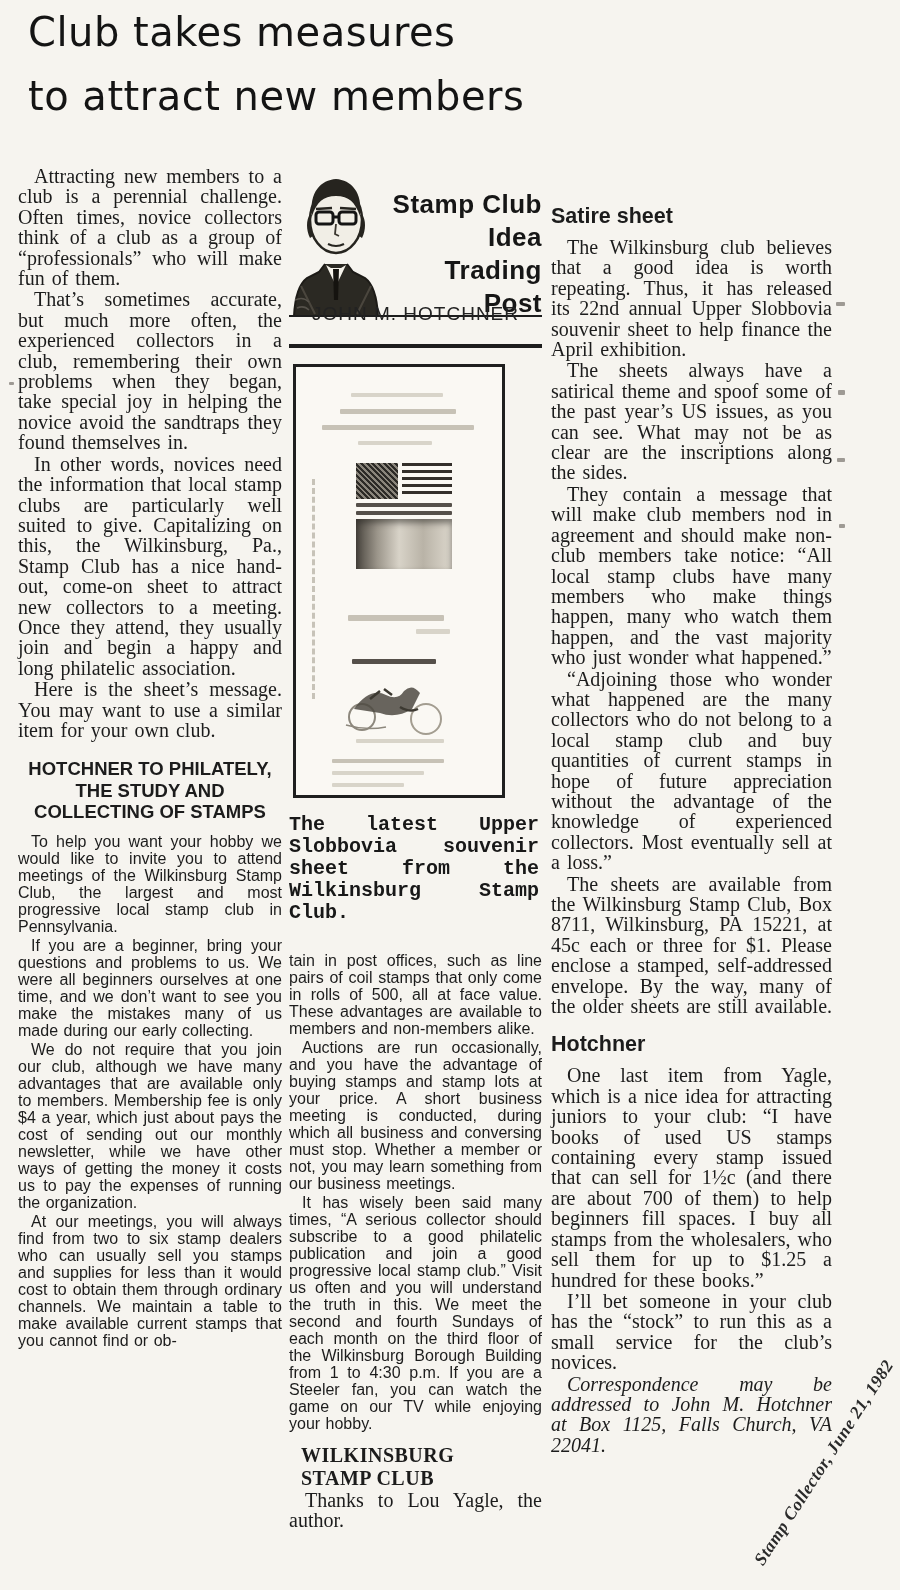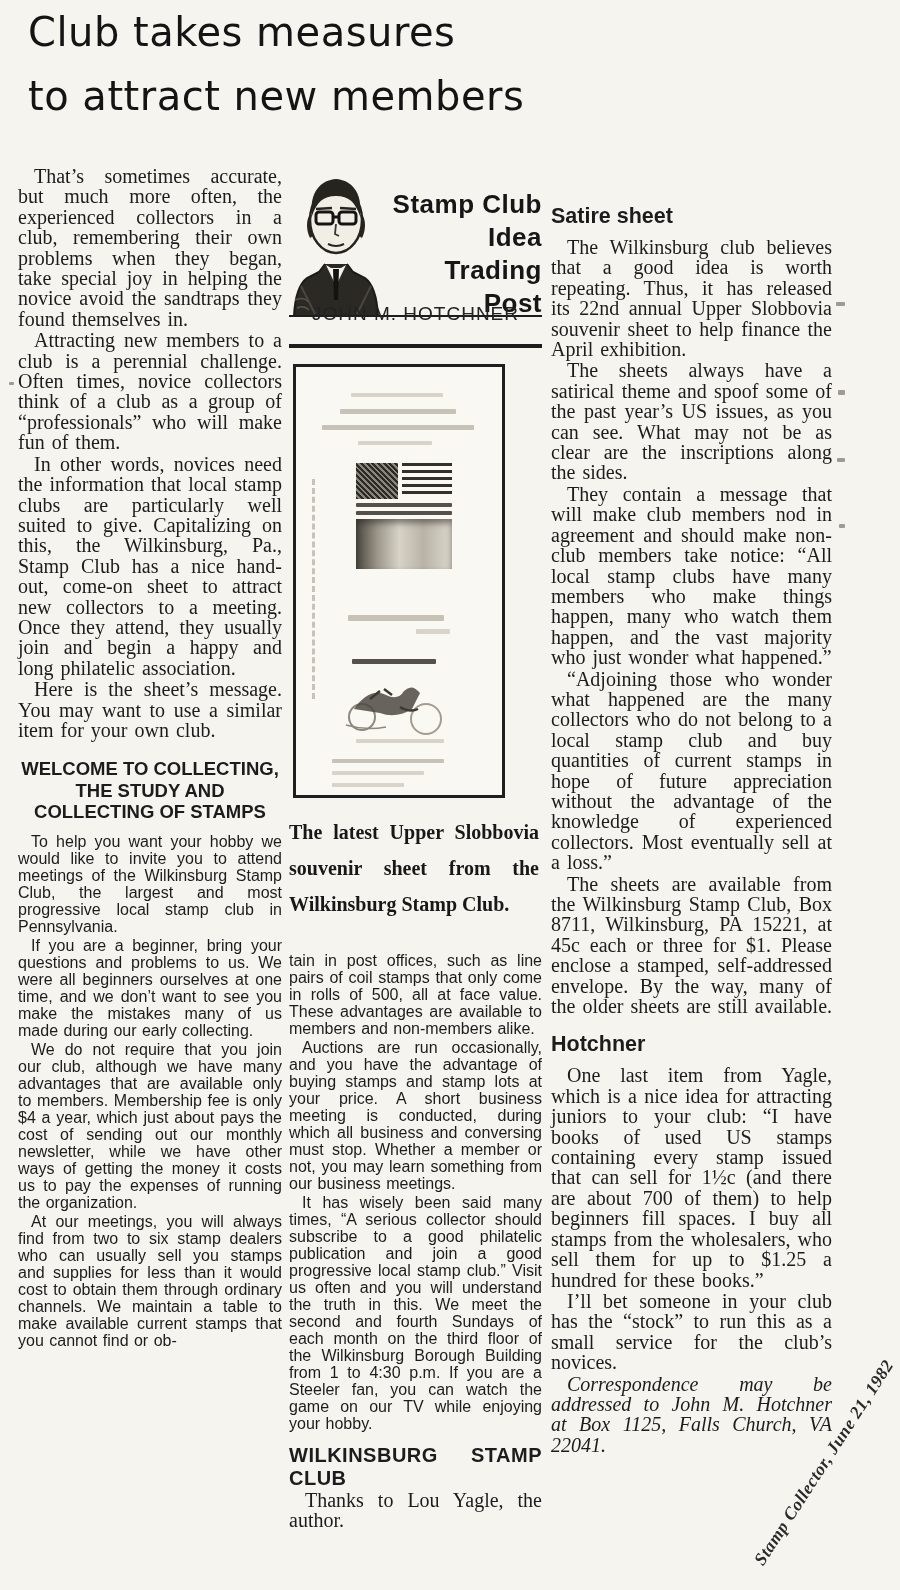--- a/index.html
+++ b/index.html
@@ -71,27 +71,27 @@
   }
   .vline-dashes{
     position:absolute;left:16px;top:112px;height:220px;width:0;
     border-left:3px dashed #b7b2a5;opacity:.75;
   }
   .sketch{position:absolute;left:44px;top:312px;}
 
   
   .caption{
     position:absolute;left:0;top:650px;width:250px;text-align:justify;
-    font-family:Liberation Serif, serif;font-weight:bold;
-    font-size:20px;line-height:36px;color:#181818;
+    font-family:Liberation Mono, monospace;font-weight:bold;
+    font-size:20px;line-height:22px;color:#181818;
   }
   .col2-body{position:absolute;left:0;right:0;top:788px;text-align:justify;}
   .clubname{
-    font-family:Liberation Sans, sans-serif;font-weight:bold;
-    font-size:20px;margin:12px 0 0;text-indent:0;letter-spacing:0.5px;
+    font-family:Liberation Serif, serif;font-weight:bold;
+    font-size:20px;margin:12px 12px 0;text-indent:0;letter-spacing:0.5px;
   }
   .thanks{margin-top:26px;}
 
   
   .credit{
     position:absolute;left:693px;top:1452px;width:262px;text-align:center;
     transform:rotate(-57deg);
     font-family:"Liberation Serif",serif;font-style:italic;font-weight:bold;
     font-size:17.5px;color:#2a2a2a;letter-spacing:0.5px;
   }
@@ -101,26 +101,26 @@
 </style>
 </head>
 <body>
 
 <div class="headline">
   <div>Club takes measures</div>
   <div>to attract new members</div>
 </div>
 
 <div class="col" id="col1">
+  <p class="serif">Attracting new members to a club is a perennial challenge. Often times, novice collectors think of a club as a group of “professionals” who will make fun of them.</p>
   <p class="serif">That’s sometimes accurate, but much more often, the experienced collectors in a club, remembering their own problems when they began, take special joy in helping the novice avoid the sandtraps they found themselves in.</p>
-  <p class="serif">Attracting new members to a club is a perennial challenge. Often times, novice collectors think of a club as a group of “professionals” who will make fun of them.</p>
   <p class="serif">In other words, novices need the information that local stamp clubs are particularly well suited to give. Capitalizing on this, the Wilkinsburg, Pa., Stamp Club has a nice hand-out, come-on sheet to attract new collectors to a meeting. Once they attend, they usually join and begin a happy and long philatelic association.</p>
   <p class="serif">Here is the sheet’s message. You may want to use a similar item for your own club.</p>
   <div class="subhead">
-    <div>WELCOME TO COLLECTING,</div>
+    <div>HOTCHNER TO PHILATELY,</div>
     <div>THE STUDY AND</div>
     <div>COLLECTING OF STAMPS</div>
   </div>
   <p class="sans">To help you want your hobby we would like to invite you to attend meetings of the Wilkinsburg Stamp Club, the largest and most progressive local stamp club in Pennsylvania.</p>
   <p class="sans">If you are a beginner, bring your questions and problems to us. We were all beginners ourselves at one time, and we don’t want to see you make the mistakes many of us made during our early collecting.</p>
   <p class="sans">We do not require that you join our club, although we have many advantages that are available only to members. Membership fee is only $4 a year, which just about pays the cost of sending out our monthly newsletter, while we have other ways of getting the money it costs us to pay the expenses of running the organization.</p>
   <p class="sans">At our meetings, you will always find from two to six stamp dealers who can usually sell you stamps and supplies for less than it would cost to obtain them through ordinary channels. We maintain a table to make available current stamps that you cannot find or ob-</p>
 </div>
 
 <div class="col" id="col2">

